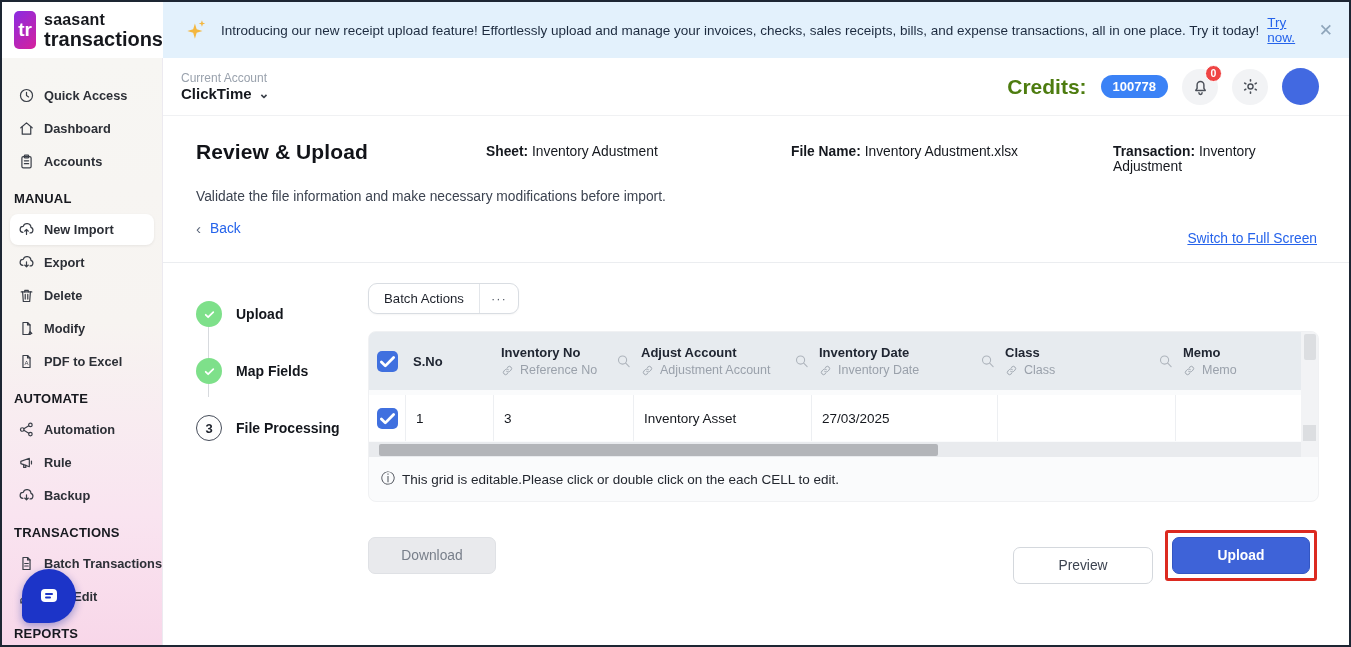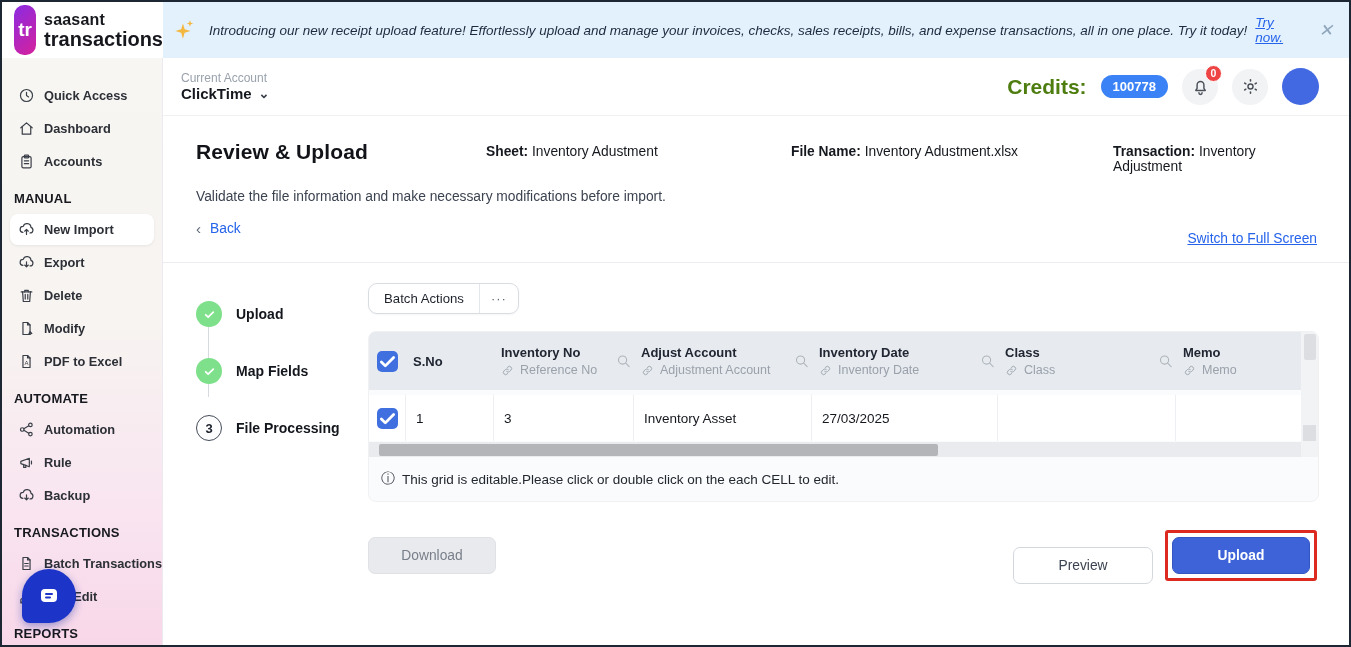--- a/index.html
+++ b/index.html
@@ -2,25 +2,25 @@
 <html><head>
 <meta charset="utf-8">
 <style>
   * { box-sizing: border-box; margin: 0; padding: 0; }
   html,body { width:1351px; height:647px; font-family:"Liberation Sans", sans-serif; }
   .app { position:relative; width:1351px; height:647px; border:2px solid #1d2633; background:#fff; display:flex; flex-direction:column; overflow:hidden; }
 
   
   .toprow { display:flex; height:56px; flex:0 0 auto; }
   .logo-area { width:161px; background:#fff; display:flex; align-items:center; padding-left:12px; flex:0 0 auto; }
-  .logo-badge { width:38px; height:50px; border-radius:10px; background:linear-gradient(135deg,#8a2be2,#d6219c); color:#fff; font-weight:bold; font-size:19px; display:flex; align-items:center; justify-content:center; }
+  .logo-badge { width:38px; height:38px; border-radius:5px; background:linear-gradient(135deg,#8a2be2,#d6219c); color:#fff; font-weight:bold; font-size:19px; display:flex; align-items:center; justify-content:center; }
   .logo-text { margin-left:8px; line-height:1; }
   .logo-text .t1 { font-size:16px; font-weight:bold; color:#16181d; letter-spacing:.2px; }
   .logo-text .t2 { font-size:20px; font-weight:bold; color:#16181d; margin-top:1px; }
-  .banner { flex:1; background:#e3f1fc; display:flex; align-items:center; justify-content:center; position:relative; padding:0 46px 0 8px;font-style:italic; }
+  .banner { flex:1; background:#e3f1fc; display:flex; align-items:center; justify-content:center; position:relative; padding:0 46px 0 20px; }
   .banner .spark { color:#f4b73f; margin-right:12px; display:flex; }
   .banner .msg { font-size:13.5px; color:#1d2b3f; white-space:nowrap; }
   .banner .trynow { color:#2563eb; text-decoration:underline; margin-left:8px; font-size:13.5px; cursor:pointer; }
   .banner .close { position:absolute; right:16px; top:50%; transform:translateY(-50%); color:#8fa6bb; font-size:17px; cursor:pointer; }
 
   
   .bodyrow { display:flex; flex:1; min-height:0; }
   .sidebar { width:161px; flex:0 0 auto; background:linear-gradient(180deg,#f7f6f3 0%,#f7f4f1 45%,#f9e4f0 78%,#f8d7e9 100%); border-right:1px solid #eceaf0; padding:20px 8px 10px 8px; position:relative; overflow:hidden; }
   .nav-label { font-size:13px; font-weight:bold; color:#17191f; margin:14px 4px 8px 4px; letter-spacing:.2px; }
   .nav-item { display:flex; align-items:center; gap:9px; padding:7px 8px; margin:2px 0; border-radius:8px; cursor:pointer; color:#2c2f36; }

